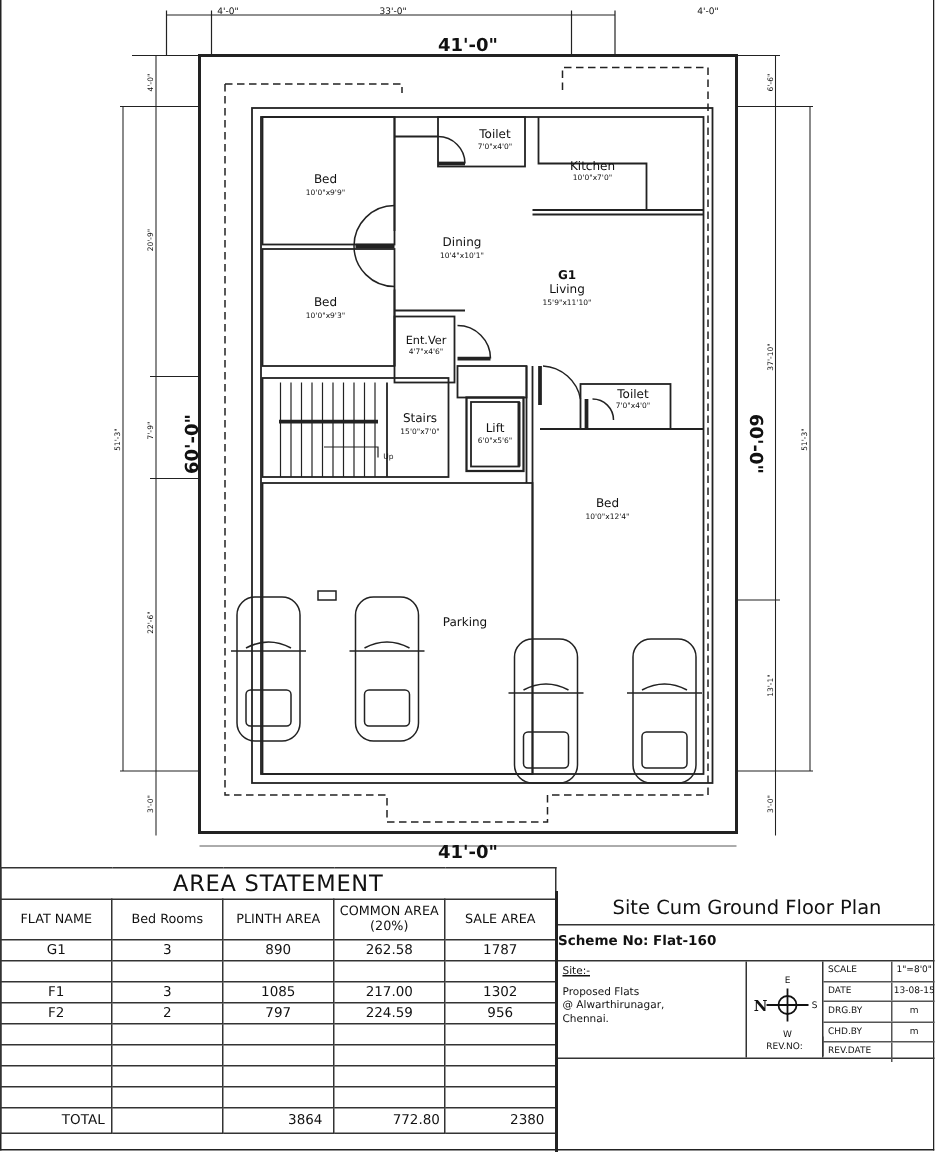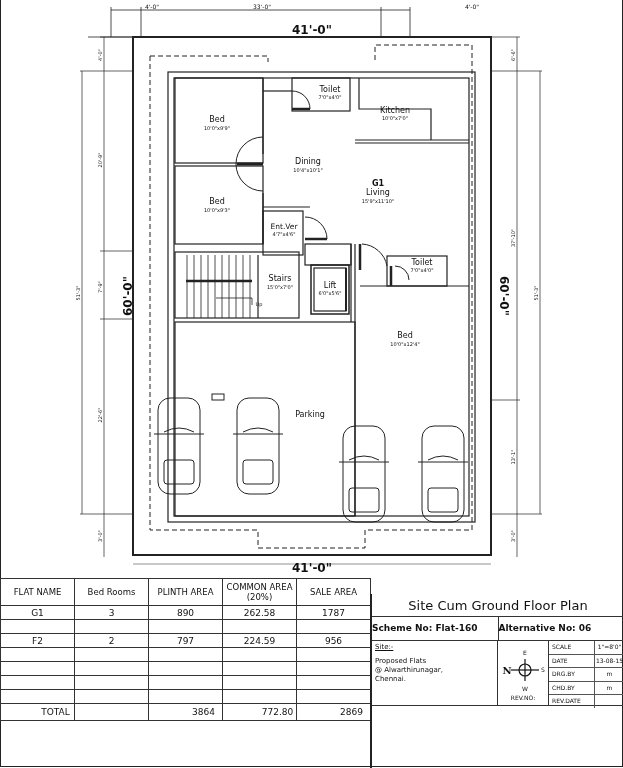--- a/index.html
+++ b/index.html
@@ -215,20 +215,23 @@
 
 <table class="area-table">
   <colgroup>
       <col style="width:74px">
       <col style="width:74px">
       <col style="width:74px">
       <col style="width:74px">
       <col style="width:74px">
     </colgroup>
   <tbody>
+      <tr>
+        <td colspan="5" class="title-cell">AREA STATEMENT</td>
+      </tr>
   <tr class="hdr">
     <th>FLAT NAME</th>
     <th>Bed Rooms</th>
     <th>PLINTH AREA</th>
     <th>COMMON AREA (20%)</th>
     <th>SALE AREA</th>
   </tr>
   <tr>
         <td>G1</td>
         <td>3</td>
@@ -237,20 +240,27 @@
         <td>1787</td>
       </tr>
   <tr>
         <td></td>
         <td></td>
         <td></td>
         <td></td>
         <td></td>
       </tr>
   <tr>
+        <td>F1</td>
+        <td>3</td>
+        <td>1085</td>
+        <td>217.00</td>
+        <td>1302</td>
+      </tr>
+  <tr>
         <td>F2</td>
         <td>2</td>
         <td>797</td>
         <td>224.59</td>
         <td>956</td>
       </tr>
   <tr>
         <td></td>
         <td></td>
         <td></td>
@@ -276,30 +286,29 @@
         <td></td>
         <td></td>
         <td></td>
         <td></td>
       </tr>
   <tr class="total">
         <td>TOTAL</td>
         <td></td>
         <td>3864</td>
         <td>772.80</td>
-        <td>2869</td>
+        <td>2380</td>
       </tr>
 </tbody>
   </table>
 
 <div class="title-block">
   <div class="tb-title">Site Cum Ground Floor Plan</div>
   <div class="tb-scheme">
     <div>Scheme No: Flat-160</div>
-    <div>Alternative No: 06</div>
   </div>
   <div class="tb-info">
     <div class="tb-site">
       <div class="site-label">Site:-</div>
       <div>Proposed Flats</div>
       <div>@ Alwarthirunagar,</div>
       <div>Chennai.</div>
     </div>
     <div class="tb-compass">
       <svg width="50" height="64" viewBox="0 0 50 64">

